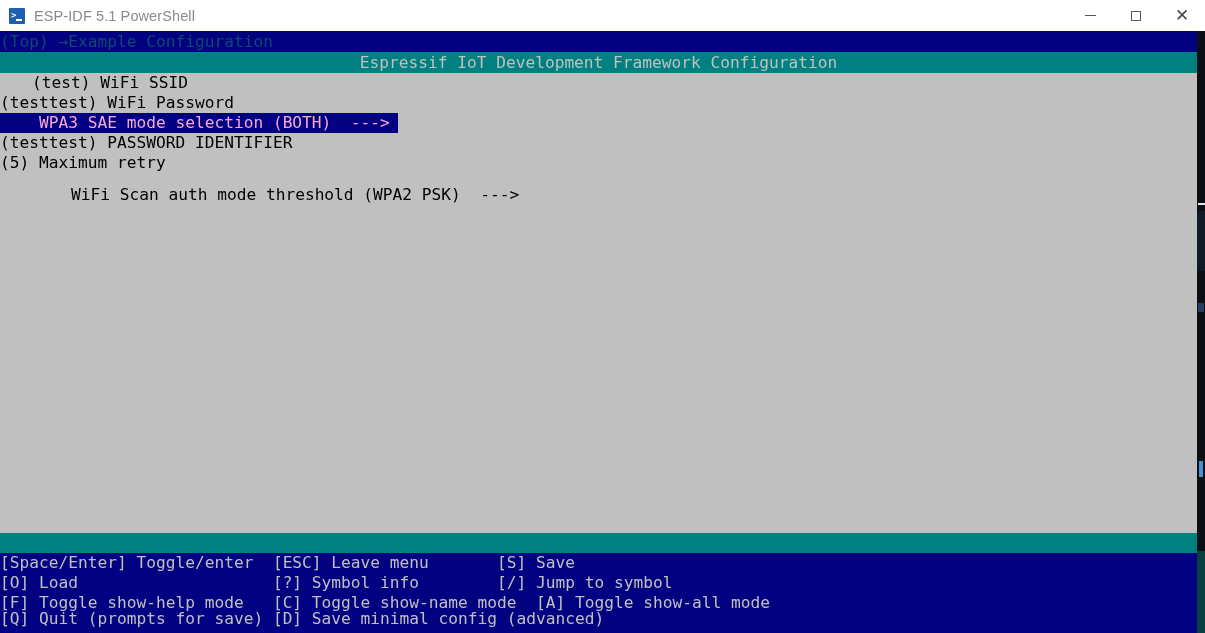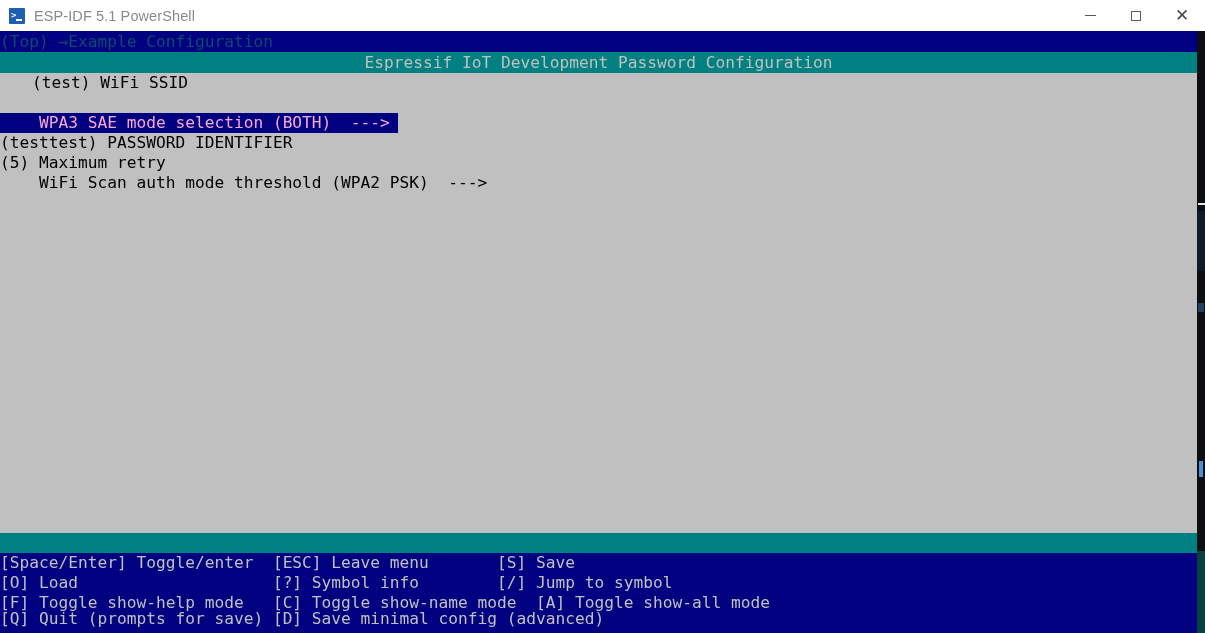--- a/index.html
+++ b/index.html
@@ -271,28 +271,29 @@
     <span class="fleck4"></span>
     <span class="fleck5"></span>
   </div>
 
   <div id="terminal">
 
     <div id="breadcrumb-bar"></div>
     <div id="breadcrumb-text">(Top) →Example Configuration</div>
 
     <div id="app-title-bar"></div>
-    <div id="app-title-text">Espressif IoT Development Password Configuration</div>
+    <div id="app-title-text">Espressif IoT Development Framework Configuration</div>
 
     <div id="menu-area">
         <div class="menu-row" style="top: 0px; margin-left: 32px;">(test) WiFi SSID</div>
+        <div class="menu-row" style="top: 20px;">(testtest) WiFi Password</div>
         <div class="menu-row selected" style="top: 40px; left: 0px; padding-right: 0px; width: 398px; box-sizing: border-box;">    WPA3 SAE mode selection (BOTH)  ---&gt;</div>
         <div class="menu-row" style="top: 60px;">(testtest) PASSWORD IDENTIFIER</div>
         <div class="menu-row" style="top: 80px;">(5) Maximum retry</div>
-        <div class="menu-row" style="top: 100px;">    WiFi Scan auth mode threshold (WPA2 PSK)  ---&gt;</div>
+        <div class="menu-row" style="top: 112px; padding-left: 32px;">    WiFi Scan auth mode threshold (WPA2 PSK)  ---&gt;</div>
       </div>
 
     <div id="footer-sep"></div>
     <div id="footer">
         <div class="footer-row" style="top: 0px;">[Space/Enter] Toggle/enter  [ESC] Leave menu       [S] Save</div>
         <div class="footer-row" style="top: 20px;">[O] Load                    [?] Symbol info        [/] Jump to symbol</div>
         <div class="footer-row" style="top: 40px;">[F] Toggle show-help mode   [C] Toggle show-name mode  [A] Toggle show-all mode</div>
         <div class="footer-row" style="top: 56px; text-align: right;">[Q] Quit (prompts for save) [D] Save minimal config (advanced)</div>
       </div>
 

